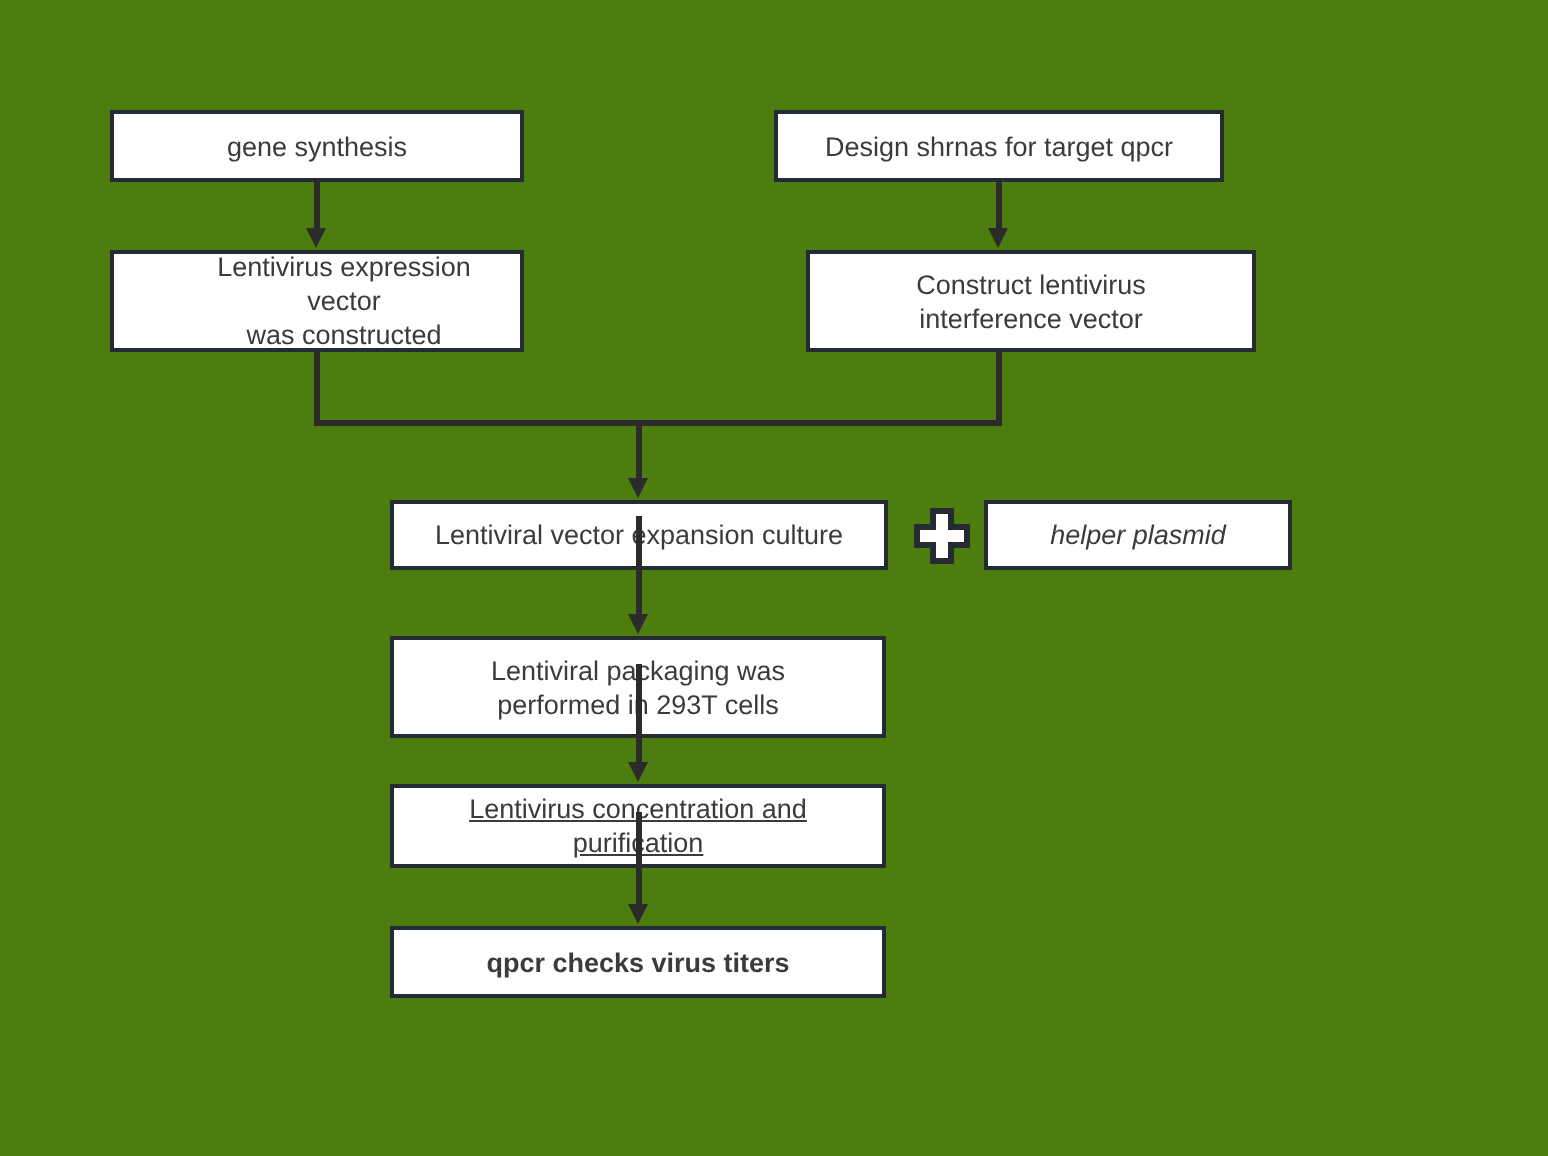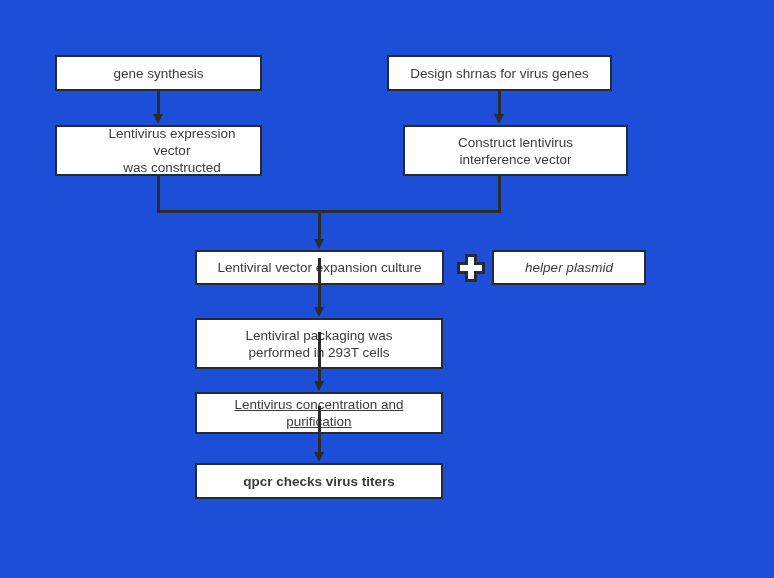--- a/index.html
+++ b/index.html
@@ -10,21 +10,21 @@
   body {
     width: 774px;
     height: 578px;
     font-family: "Liberation Sans", sans-serif;
     overflow: hidden;
   }
   #canvas {
     position: relative;
     width: 774px;
     height: 578px;
-    background: #1d4ed8;
+    background: #4d7c0f;
   }
   .node {
     position: absolute;
     box-sizing: border-box;
     border: 2px solid #232b33;
     background: #ffffff;
     color: #3b3b3b;
     font-size: 13.5px;
     line-height: 17px;
     display: flex;
@@ -69,21 +69,21 @@
 </head>
 <body>
 
 <div id="canvas">
 
   <div class="node" style="left:55px; top:55px; width:207px; height:36px;">
     <span>gene synthesis</span>
   </div>
 
   <div class="node" style="left:387px; top:55px; width:225px; height:36px;">
-    <span>Design shrnas for virus genes</span>
+    <span>Design shrnas for target qpcr</span>
   </div>
 
   <div class="node" style="left:55px; top:125px; width:207px; height:51px;padding-left:27px;">
     <span>Lentivirus expression vector
 was constructed</span>
   </div>
 
   <div class="node" style="left:387px; top:125px; width:225px; height:51px;margin-left:16px;">
     <span>Construct lentivirus
 interference vector</span>

